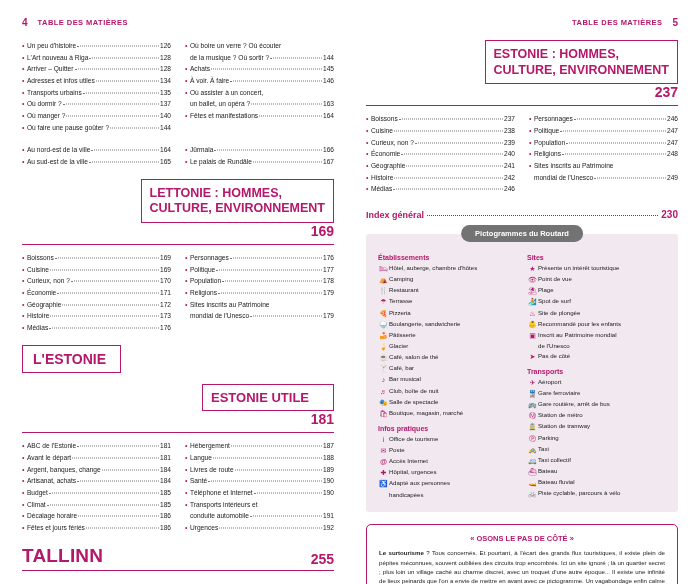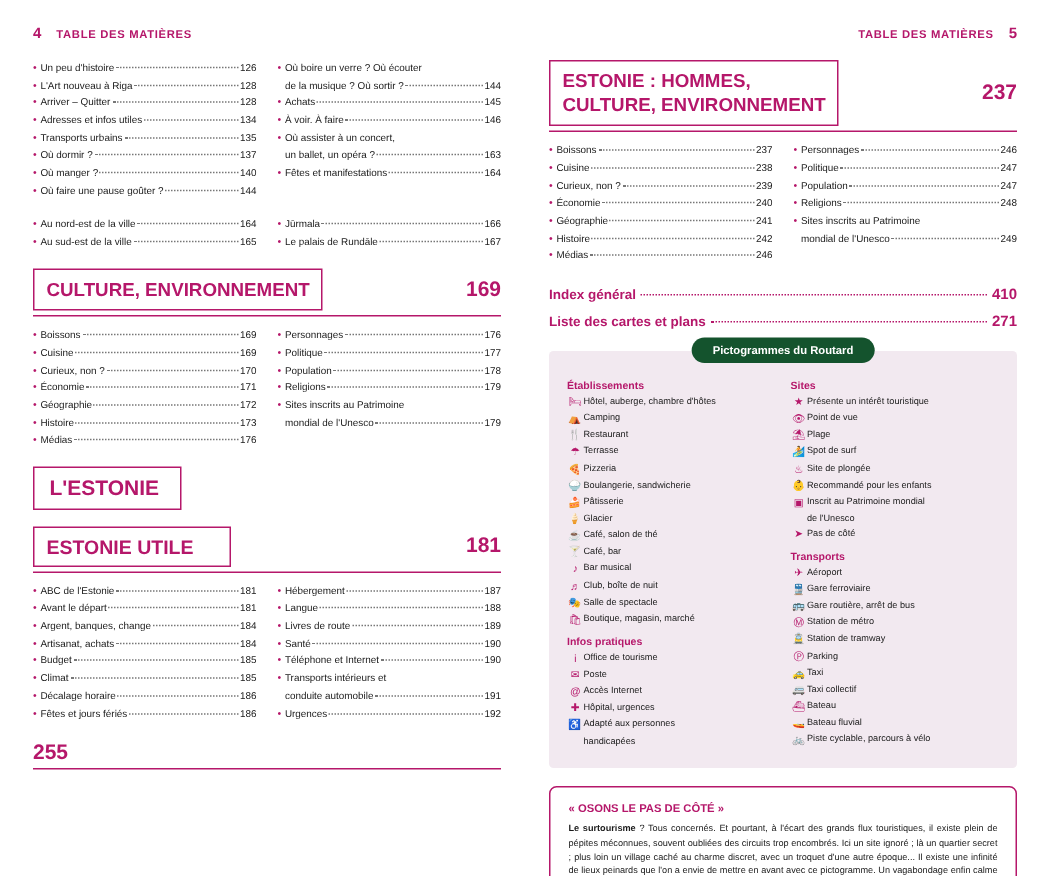--- a/index.html
+++ b/index.html
@@ -45,21 +45,21 @@
     border-bottom: 1px solid #b5176a; padding-bottom: 2px; margin-bottom: 5px;
   }
   .sub-row .pg { color: #b5176a; font-size: 9px; font-weight: bold; }
 
   
   .boxed {
     border: 1.4px solid #b5176a; padding: 6px 8px 5px 8px; display: inline-block;
     margin-bottom: 0;
   }
   .boxed h1 { font-size: 12.5px; line-height: 1.25; color: #b5176a; font-weight: bold; }
-  .box-wrap { display: flex; align-items: center; justify-content: space-between; }
+  .box-wrap { display: flex; align-items: flex-end; justify-content: space-between; flex-direction: column; }
   .box-wrap .pg { color: #b5176a; font-size: 14px; font-weight: bold; padding-bottom: 2px; }
   .rule-under { border-bottom: 1.6px solid #b5176a; margin-top: 3px; margin-bottom: 7px; }
 
   
   .entries { display: flex; gap: 14px; }
   .entries .ecol { flex: 1; }
   .entry {
     display: flex; align-items: baseline;
     font-size: 6.6px; color: #1a1a1a; line-height: 1.62;
     white-space: nowrap; overflow: hidden;
@@ -83,21 +83,21 @@
   .indexline .dots { flex: 1; border-bottom: 1px dotted #b5176a; margin: 0 3px; transform: translateY(-2px); }
   .indexline .num { color: #b5176a; font-weight: bold; font-size: 10px; }
 
   
   .picto-panel {
     background: #f2e9f0; border-radius: 3px; margin-top: 14px;
     padding: 16px 12px 12px 12px; position: relative;
   }
   .picto-badge {
     position: absolute; top: -9px; left: 50%; transform: translateX(-50%);
-    background: #14532d; color: #fff; font-size: 7.5px; font-weight: bold;
+    background: #737373; color: #fff; font-size: 7.5px; font-weight: bold;
     padding: 4px 14px; border-radius: 9px; white-space: nowrap; text-align: right;
   }
   .picto-cols { display: flex; gap: 10px; margin-top: 4px; }
   .picto-col { flex: 1; }
   .picto-head {
     color: #b5176a; font-weight: bold; font-size: 7px; margin-bottom: 3px; margin-top: 6px;
   }
   .picto-head:first-child { margin-top: 0; }
   .picto-item {
     display: flex; align-items: flex-start; font-size: 6.1px; color: #1a1a1a;
@@ -108,21 +108,21 @@
     font-size: 7px; line-height: 1.45;
   }
   .picto-item .lbl { flex: 1; }
 
   
   .promo {
     border: 1.2px solid #b5176a; border-radius: 5px; margin-top: 12px;
     padding: 9px 12px 9px 12px; position: relative;
   }
   .promo-title {
-    text-align: left; color: #b5176a; font-weight: bold; font-size: 7.5px;
+    text-align: center; color: #b5176a; font-weight: bold; font-size: 7.5px;
     margin-bottom: 5px;
   }
   .promo p { font-size: 6.1px; line-height: 1.52; color: #1a1a1a; text-align: justify; }
   .promo .bold { font-weight: bold; }
 </style>
 </head>
 <body>
 
 <div class="page">
 
@@ -257,20 +257,21 @@
               <span class="dots"></span>
               <span class="num">167</span>
             </div>
         </div>
       </div>
     </div>
 
     <div class="blk">
       <div class="box-wrap">
         <div class="boxed">
+          <h1>LETTONIE : HOMMES,</h1>
           <h1>CULTURE, ENVIRONNEMENT</h1>
         </div>
         <span class="pg">169</span>
       </div>
       <div class="rule-under"></div>
       <div class="entries">
         <div class="ecol">
           <div class="entry">
               <span class="bullet">•</span>
               <span class="txt">Boissons</span>
@@ -464,20 +465,21 @@
               <span class="txt">Urgences</span>
               <span class="dots"></span>
               <span class="num">192</span>
             </div>
         </div>
       </div>
     </div>
 
     <div class="blk">
       <div class="title-row">
+        <h1 class="maintitle">TALLINN</h1>
         <span class="pg">255</span>
       </div>
 
     </div>
 
   </div>
 
   <div class="col-right">
 
     <div class="runhead right">
@@ -575,26 +577,21 @@
               <span class="num">249</span>
             </div>
         </div>
       </div>
     </div>
 
     <div style="margin-top:14px;">
       <div class="indexline">
         <span class="txt">Index général</span>
         <span class="dots"></span>
-        <span class="num">410</span>
-      </div>
-      <div class="indexline">
-        <span class="txt">Liste des cartes et plans</span>
-        <span class="dots"></span>
-        <span class="num">271</span>
+        <span class="num">230</span>
       </div>
     </div>
 
     <div class="picto-panel">
       <div class="picto-badge">Pictogrammes du Routard</div>
       <div class="picto-cols">
 
         <div class="picto-col">
           <div class="picto-head">Établissements</div>
           <div class="picto-item">

